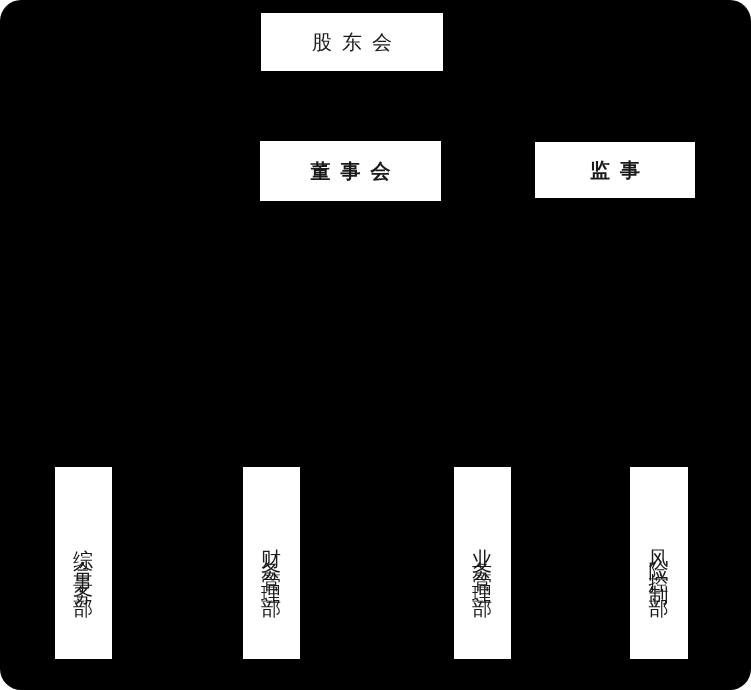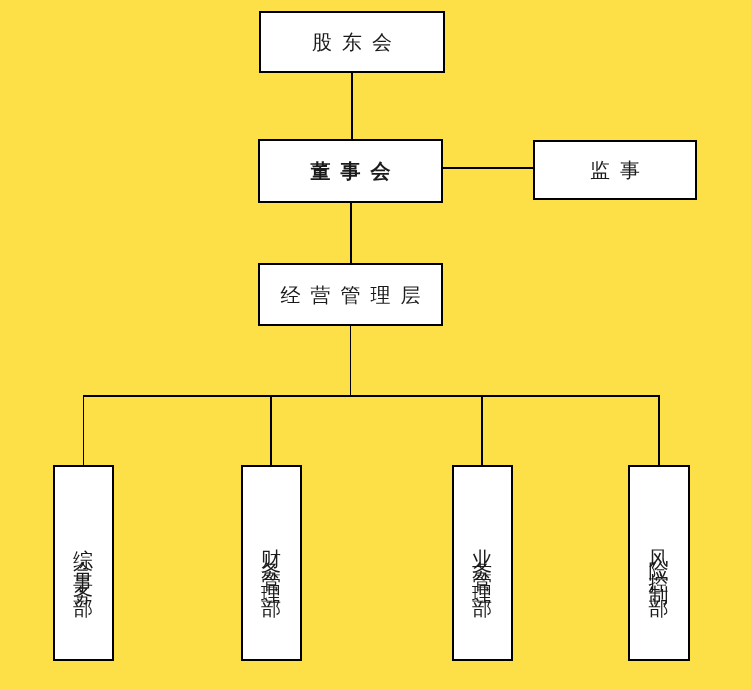--- a/index.html
+++ b/index.html
@@ -4,24 +4,25 @@
 <style>
   html, body {
     margin: 0;
     padding: 0;
     background: #ffffff;
   }
   .canvas {
     position: relative;
     width: 751px;
     height: 690px;
-    background: #fde047;
+    background: #000000;
     font-family: "DejaVu Serif", "Liberation Serif", serif;
     color: #1a1a1a;
     overflow: hidden;
+    border-radius: 21px;
   }
   
   .node {
     position: absolute;
     box-sizing: border-box;
     border: 2px solid #000000;
     background: #ffffff;
     display: flex;
     align-items: center;
     justify-content: center;
@@ -34,21 +35,21 @@
     white-space: nowrap;
   }
   .node .vlabel {
     writing-mode: vertical-rl;
     text-orientation: upright;
     letter-spacing: 12px;
     white-space: nowrap;
   }
   .n-shareholders { left: 259px; top: 11px;  width: 186px; height: 62px; }
   .n-board        { left: 258px; top: 139px; width: 185px; height: 64px; font-weight: bold; }
-  .n-supervisors  { left: 533px; top: 140px; width: 164px; height: 60px; }
+  .n-supervisors  { left: 533px; top: 140px; width: 164px; height: 60px; font-weight: bold; }
   .n-management   { left: 258px; top: 263px; width: 185px; height: 63px; }
   .n-dept1 { left: 53px;  top: 465px; width: 61px; height: 196px; }
   .n-dept2 { left: 241px; top: 465px; width: 61px; height: 196px; }
   .n-dept3 { left: 452px; top: 465px; width: 61px; height: 196px; }
   .n-dept4 { left: 628px; top: 465px; width: 62px; height: 196px; }
   
   .line {
     position: absolute;
     background: #000000;
   }
@@ -81,23 +82,20 @@
     <span class="hlabel">股东会</span>
   </div>
 
   <div class="node n-board">
     <span class="hlabel">董事会</span>
   </div>
   <div class="node n-supervisors">
     <span class="hlabel">监事</span>
   </div>
 
-  <div class="node n-management">
-    <span class="hlabel">经营管理层</span>
-  </div>
 
   <div class="node n-dept1">
     <span class="vlabel">综合事务部</span>
   </div>
   <div class="node n-dept2">
     <span class="vlabel">财务管理部</span>
   </div>
   <div class="node n-dept3">
     <span class="vlabel">业务管理部</span>
   </div>

